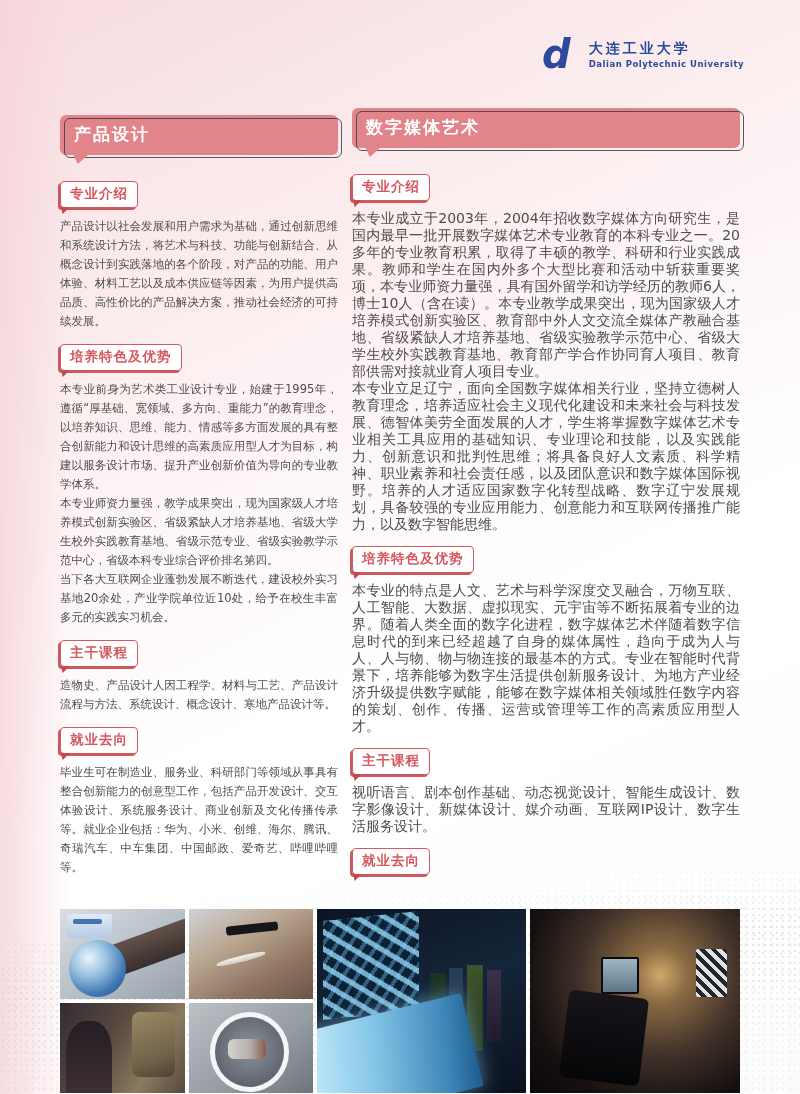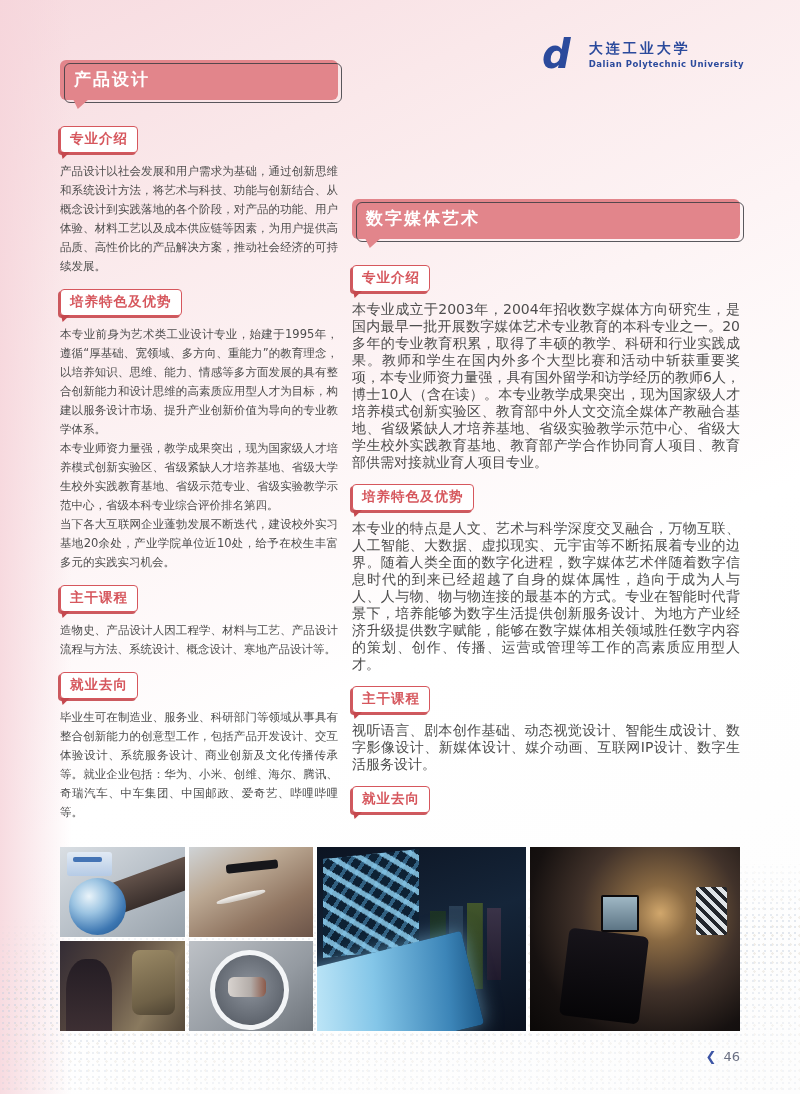--- a/index.html
+++ b/index.html
@@ -24,21 +24,21 @@
   }
 
   
   .logo{position:absolute;top:34px;right:56px;display:flex;align-items:center;gap:8px;}
   .logo-mark{width:40px;height:42px;}
   .logo-text{display:flex;flex-direction:column;line-height:1.1;}
   .logo-cn{color:#2b4a9c;font-size:14px;font-weight:bold;letter-spacing:3px;font-family:"DejaVu Serif","Liberation Serif",serif;}
   .logo-en{color:#2b4a9c;font-size:8.5px;font-weight:bold;letter-spacing:.5px;margin-top:3px;}
 
   
-  .columns{display:flex;gap:14px;padding:60px 60px 0;align-items:flex-end;min-height:722px;box-sizing:border-box;}
+  .columns{display:flex;gap:14px;padding:108px 60px 0;align-items:center;min-height:722px;box-sizing:border-box;}
   .col-left{width:278px;flex:0 0 278px;}
   .col-right{flex:1;min-width:0;}
 
   .program-header{
     position:relative;background:#e2858b;border-radius:6px;color:#fff;
     font-weight:bold;font-size:17px;letter-spacing:2px;
     padding:8px 14px 9px;margin-bottom:26px;
   }
   .program-header::before{
     content:"";position:absolute;inset:0;transform:translate(4px,3px);
@@ -177,20 +177,21 @@
   <section class="col-right">
     <header class="program-header">
       <span>数字媒体艺术</span>
     </header>
 
     <div class="sec">
       <div class="sec-label">
         <span>专业介绍</span>
       </div>
       <p>本专业成立于2003年，2004年招收数字媒体方向研究生，是国内最早一批开展数字媒体艺术专业教育的本科专业之一。20多年的专业教育积累，取得了丰硕的教学、科研和行业实践成果。教师和学生在国内外多个大型比赛和活动中斩获重要奖项，本专业师资力量强，具有国外留学和访学经历的教师6人，博士10人（含在读）。本专业教学成果突出，现为国家级人才培养模式创新实验区、教育部中外人文交流全媒体产教融合基地、省级紧缺人才培养基地、省级实验教学示范中心、省级大学生校外实践教育基地、教育部产学合作协同育人项目、教育部供需对接就业育人项目专业。</p>
+      <p>本专业立足辽宁，面向全国数字媒体相关行业，坚持立德树人教育理念，培养适应社会主义现代化建设和未来社会与科技发展、德智体美劳全面发展的人才，学生将掌握数字媒体艺术专业相关工具应用的基础知识、专业理论和技能，以及实践能力、创新意识和批判性思维；将具备良好人文素质、科学精神、职业素养和社会责任感，以及团队意识和数字媒体国际视野。培养的人才适应国家数字化转型战略、数字辽宁发展规划，具备较强的专业应用能力、创意能力和互联网传播推广能力，以及数字智能思维。</p>
     </div>
 
     <div class="sec">
       <div class="sec-label">
         <span>培养特色及优势</span>
       </div>
       <p>本专业的特点是人文、艺术与科学深度交叉融合，万物互联、人工智能、大数据、虚拟现实、元宇宙等不断拓展着专业的边界。随着人类全面的数字化进程，数字媒体艺术伴随着数字信息时代的到来已经超越了自身的媒体属性，趋向于成为人与人、人与物、物与物连接的最基本的方式。专业在智能时代背景下，培养能够为数字生活提供创新服务设计、为地方产业经济升级提供数字赋能，能够在数字媒体相关领域胜任数字内容的策划、创作、传播、运营或管理等工作的高素质应用型人才。</p>
     </div>
 
     <div class="sec">

